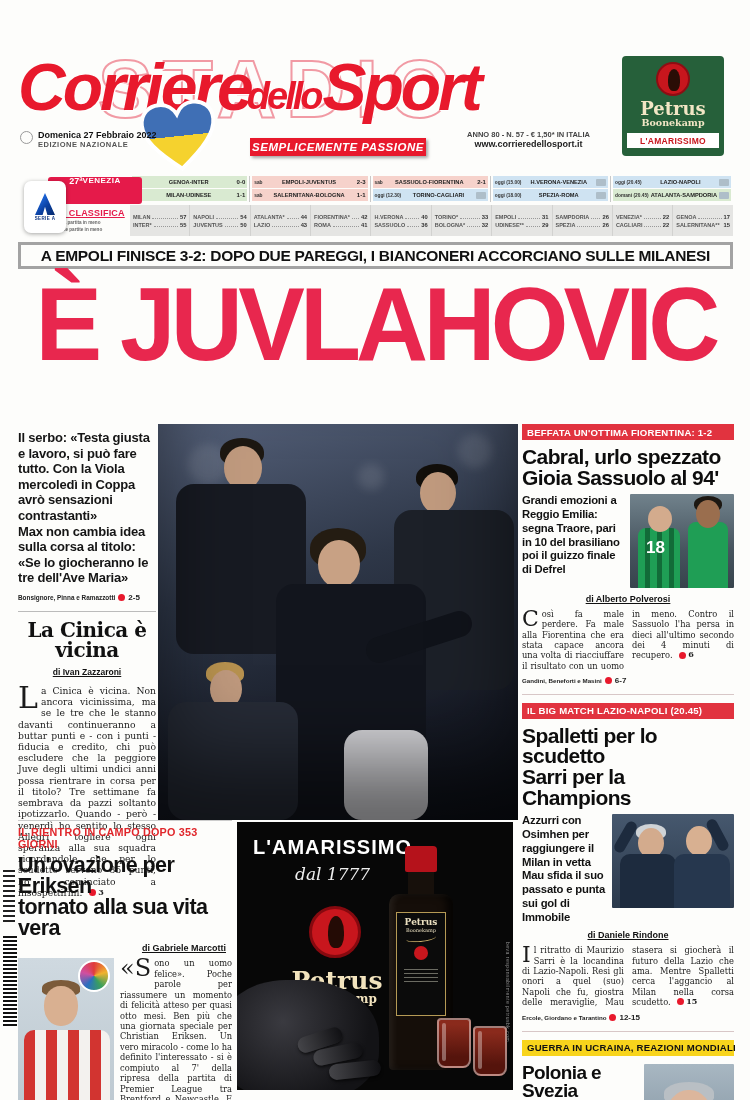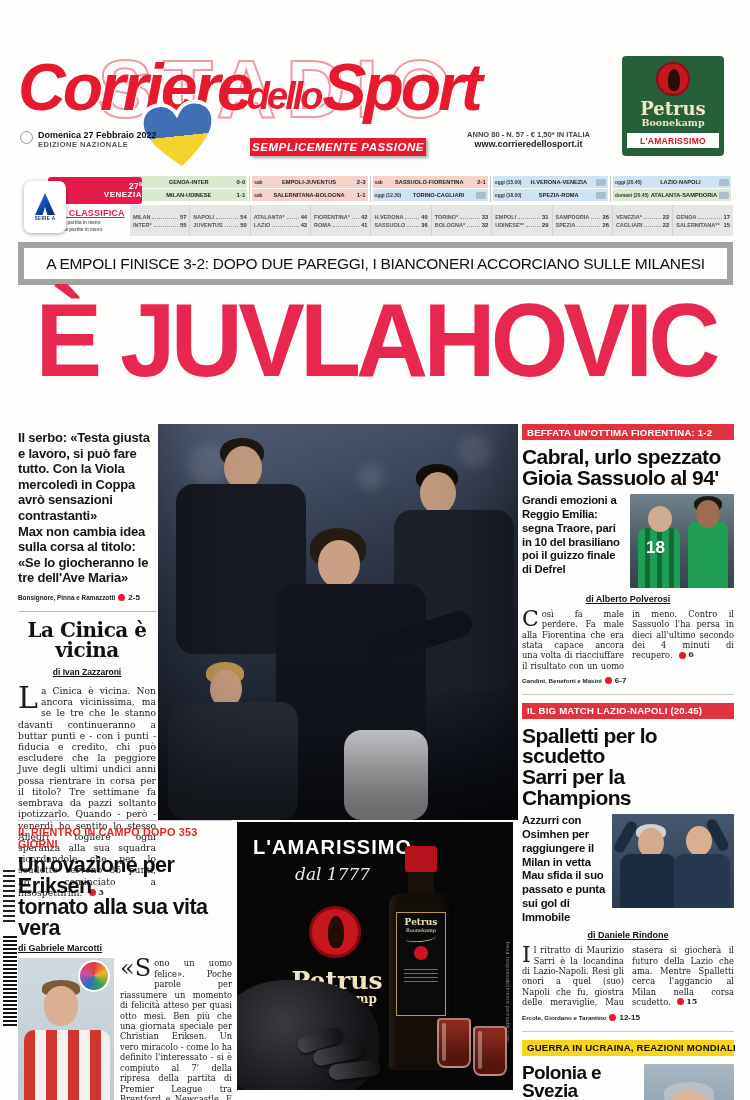--- a/index.html
+++ b/index.html
@@ -61,21 +61,21 @@
   .strip { position:absolute; left:18px; top:176px; width:715px; height:62px; }
   .seriea-card { position:absolute; left:6px; top:5px; width:42px; height:52px;
     background:#fff; border-radius:7px; box-shadow:0 1px 4px rgba(0,0,0,.35); z-index:2;
     display:flex; flex-direction:column; align-items:center; justify-content:center; gap:1px; }
   .seriea-glyph { width:20px; height:22px;
     background:linear-gradient(135deg,#1b62d4 30%,#0a3fa0 60%,#062a6e 100%);
     clip-path:polygon(50% 0,100% 100%,62% 100%,50% 62%,38% 100%,0 100%); }
   .seriea-txt { font-size:4.5px; font-weight:900; color:#0a2f7c; letter-spacing:.4px; }
   .gbox { position:absolute; left:30px; top:1px; width:94px; height:27px;
     background:var(--giornata-red,#e51a4a); border-radius:3px; color:#fff;
-    display:flex; flex-direction:column; align-items:flex-end; justify-content:center;
+    display:flex; flex-direction:row; align-items:flex-start; justify-content:center;
     line-height:1; z-index:1; }
   .gbox .g1 { font-size:9px; font-weight:900; }
   .gbox .g2 { font-size:8px; font-weight:900; letter-spacing:.5px; }
   .cls-label { position:absolute; left:36px; top:32px; font-size:9px; font-weight:900;
     color:var(--giornata-red,#e51a4a); text-decoration:underline; letter-spacing:.2px; }
   .cls-notes { position:absolute; left:37px; top:44px; font-size:4.6px; color:#666;
     font-weight:600; line-height:1.5; }
   .fixtures { position:absolute; left:112px; top:0; right:0; height:26px; display:flex; }
   .fx-group { flex:1; display:flex; flex-direction:column; gap:1px;
     border-left:1px solid #c9c9c9; padding:0 2px; }
@@ -91,22 +91,22 @@
   .st-pair { flex:1; display:flex; flex-direction:column; justify-content:center; gap:2px;
     padding:0 3px; border-left:1px solid #d2d2d0; }
   .st-pair:first-child { border-left:none; }
   .st-row { display:flex; align-items:flex-end; }
   .st-team { font-size:5.5px; font-weight:800; color:#555; white-space:nowrap; }
   .st-dots { flex:1; border-bottom:1px dotted #999; margin:0 2px 1px; }
   .st-pts { font-size:5.8px; font-weight:800; color:#333; }
 
   
   .lead { position:absolute; left:18px; top:242px; width:715px; }
-  .kicker { border:6px solid #a3a3a3; height:43px; display:flex; align-items:center;
-    justify-content:center; font-size:15.5px; font-weight:400; letter-spacing:-.3px;
+  .kicker { border:3px solid #a3a3a3; height:27px; display:flex; align-items:center;
+    justify-content:center; font-size:15.5px; font-weight:700; letter-spacing:-.3px;
     white-space:nowrap; transform-origin:center; }
   .bigtitle { height:112px; display:flex; align-items:center; justify-content:center;
     color:var(--headline-red,#e8274e); font-weight:900; font-size:104px; line-height:.92;
     letter-spacing:-5px; transform:scaleX(.96); white-space:nowrap; }
   .subhead { border:3px solid #000; height:33px; display:flex; align-items:center;
     justify-content:center; font-size:21px; font-weight:900; letter-spacing:-.4px;
     white-space:nowrap; }
 
   
   .leftcol { position:absolute; left:18px; top:430px; width:138px; }
@@ -171,21 +171,21 @@
   .abra-face { position:absolute; left:22px; top:26px; width:46px; height:56px;
     border-radius:48%; background:#dcb69c; }
   .abra-hair { position:absolute; left:20px; top:18px; width:50px; height:22px;
     border-radius:50% 50% 30% 30%; background:#b9bfc4; }
 
   
   .eriksen { position:absolute; left:18px; top:820px; width:214px; border-top:1px solid #ccc;
     padding-top:5px; }
   .cap-red { color:var(--cap-red,#e0262b); font-size:10.8px; font-weight:900; letter-spacing:.2px; }
   .erik-head { font-size:21.5px; line-height:.98; font-weight:900; letter-spacing:-.6px; margin:5px 0 4px; }
-  .erik-by { text-align:left; font-size:9px; font-weight:900; text-decoration:underline; margin:2px 6px 5px 0; }
+  .erik-by { text-align:right; font-size:9px; font-weight:900; text-decoration:underline; margin:2px 6px 5px 0; }
   .erik-flex { display:flex; gap:6px; }
   .photo-eriksen { flex:0 0 auto; width:96px; height:178px; position:relative; overflow:hidden;
     background:linear-gradient(180deg,#cfd9e0,#b9c5cd); }
   .erik-shirt { position:absolute; left:6px; top:72px; width:86px; height:106px; border-radius:10px 10px 0 0;
     background:repeating-linear-gradient(90deg,#d23430 0 11px,#f3f1ee 11px 22px); }
   .erik-headc { position:absolute; left:26px; top:28px; width:34px; height:40px; border-radius:48%; background:#d9b091; }
   .erik-hairc { position:absolute; left:24px; top:22px; width:38px; height:16px; border-radius:50% 50% 30% 30%; background:#7c5b3a; }
   .ball { position:absolute; right:4px; top:2px; width:32px; height:32px; border-radius:50%;
     background:conic-gradient(#e03a3a,#f0b32e,#3aa05c,#2a6fc0,#d04fa0,#e03a3a); border:2px solid #fff; }
   .erik-text { flex:1; font-family:"DejaVu Serif", serif; font-size:8.3px; line-height:1.26;

